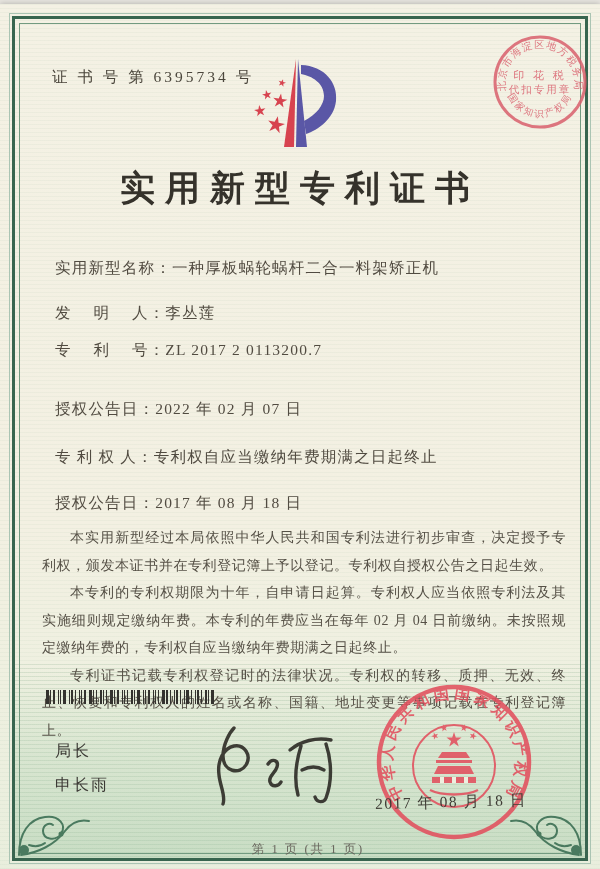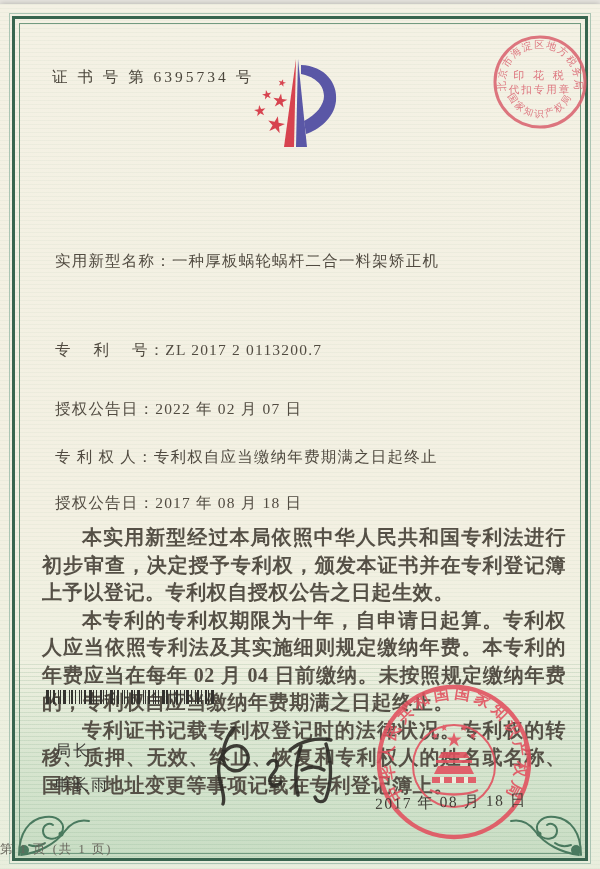--- a/index.html
+++ b/index.html
@@ -15,35 +15,35 @@
   .bottom-tint{position:absolute;left:13px;right:13px;top:660px;bottom:13px;pointer-events:none;
     background:linear-gradient(180deg,rgba(168,205,172,0) 0%,rgba(168,205,172,.28) 45%,rgba(160,200,165,.45) 100%),
     repeating-linear-gradient(180deg,rgba(90,140,100,.12) 0 1px,rgba(0,0,0,0) 1px 4px);}
   .frame-outer{position:absolute;inset:9px;border:1px solid #aac4b3;}
   .frame-main{position:absolute;inset:12px;border:3px solid var(--border-green,#38654f);}
   .frame-inner{position:absolute;inset:19px;border:1px solid #729a80;}
   .cert-no{position:absolute;left:52px;top:63px;font-size:15.5px;letter-spacing:3px;color:#4b463c;}
   .title{position:absolute;left:0;right:0;top:161px;text-align:center;
     font-size:35px;font-weight:600;letter-spacing:10px;color:#35322b;}
   .field{position:absolute;left:55px;right:30px;font-size:15.5px;color:#514b41;letter-spacing:1.2px;white-space:nowrap;}
-  .f0{top:247px}.f1{top:299px}.f2{top:336px}.f3{top:395px}.f4{top:443px}.f5{top:489px}
+  .f0{top:254px}.f1{top:299px}.f2{top:336px}.f3{top:395px}.f4{top:443px}.f5{top:489px}
   .paras{position:absolute;left:42px;right:34px;top:520px;color:#555046;}
-  .paras p{margin:0;text-indent:2em;font-size:20px;line-height:27.5px;text-align:justify;letter-spacing:.6px;font-weight:bold;}
+  .paras p{margin:0;text-indent:2em;font-size:14px;line-height:27.5px;text-align:justify;letter-spacing:.6px;}
   .barcode{position:absolute;left:46px;top:686px;width:172px;height:14px;display:flex;align-items:stretch;}
   .barcode span{background:#33322e;}
   .signer{position:absolute;left:55px;top:737px;font-size:16px;color:#3b3934;
     font-family:Liberation Serif, serif;letter-spacing:2px;}
   .signer div{margin-bottom:13px;}
   .signature-svg{position:absolute;left:198px;top:718px;}
   .seal-svg{position:absolute;left:372px;top:676px;opacity:.88;}
   .tax-svg{position:absolute;left:491px;top:29px;opacity:.85;}
   .seal-date{position:absolute;left:375px;top:788px;font-size:15.5px;color:#3f3d36;
     letter-spacing:1.5px;transform:rotate(-1.5deg);white-space:nowrap;}
-  .footer{position:absolute;left:0;right:0;top:837px;font-size:12.5px;
-    color:#68665d;letter-spacing:2px;}
+  .footer{position:absolute;left:0;right:0;top:837px;text-align:center;font-size:12.5px;
+    color:#68665d;letter-spacing:2px;padding-left:16px;}
   .logo-svg{position:absolute;left:249px;top:49px;}
   .flourish{position:absolute;}
   .fl-left{left:15px;bottom:14px;}
   .fl-right{right:15px;bottom:14px;transform:scaleX(-1);}
 </style>
 </head>
 <body>
 
 <div class="page">
 
@@ -95,22 +95,24 @@
     <text font-size="10" fill="#d9606d" letter-spacing="1.5" font-family="Liberation Serif, serif">
       <textPath href="#taxTop" startOffset="50%" text-anchor="middle">北京市海淀区地方税务局</textPath>
     </text>
     <text font-size="9.5" fill="#d9606d" letter-spacing="2" font-family="Liberation Serif, serif">
       <textPath href="#taxBot" startOffset="50%" text-anchor="middle">国家知识产权局</textPath>
     </text>
     <text x="49" y="46" text-anchor="middle" font-size="11" fill="#d9606d" letter-spacing="3" font-family="Liberation Serif, serif">印 花 税</text>
     <text x="49" y="60" text-anchor="middle" font-size="10.5" fill="#d9606d" letter-spacing="2" font-family="Liberation Serif, serif">代扣专用章</text>
   </svg>
 
+  <div class="title">实用新型专利证书</div>
 
   <div class="field f0"><span>实用新型名称：</span><span>一种厚板蜗轮蜗杆二合一料架矫正机</span></div>
+  <div class="field f1"><span>发　 明　 人：</span><span>李丛莲</span></div>
   <div class="field f2"><span>专　 利　 号：</span><span>ZL 2017 2 0113200.7</span></div>
   <div class="field f3"><span>授权公告日：</span><span>2022 年 02 月 07 日</span></div>
   <div class="field f4"><span>专 利 权 人：</span><span>专利权自应当缴纳年费期满之日起终止</span></div>
   <div class="field f5"><span>授权公告日：</span><span>2017 年 08 月 18 日</span></div>
 
   <div class="paras">
     <p>本实用新型经过本局依照中华人民共和国专利法进行初步审查，决定授予专利权，颁发本证书并在专利登记簿上予以登记。专利权自授权公告之日起生效。</p>
     <p>本专利的专利权期限为十年，自申请日起算。专利权人应当依照专利法及其实施细则规定缴纳年费。本专利的年费应当在每年 02 月 04 日前缴纳。未按照规定缴纳年费的，专利权自应当缴纳年费期满之日起终止。</p>
     <p>专利证书记载专利权登记时的法律状况。专利权的转移、质押、无效、终止、恢复和专利权人的姓名或名称、国籍、地址变更等事项记载在专利登记簿上。</p>
   </div>

